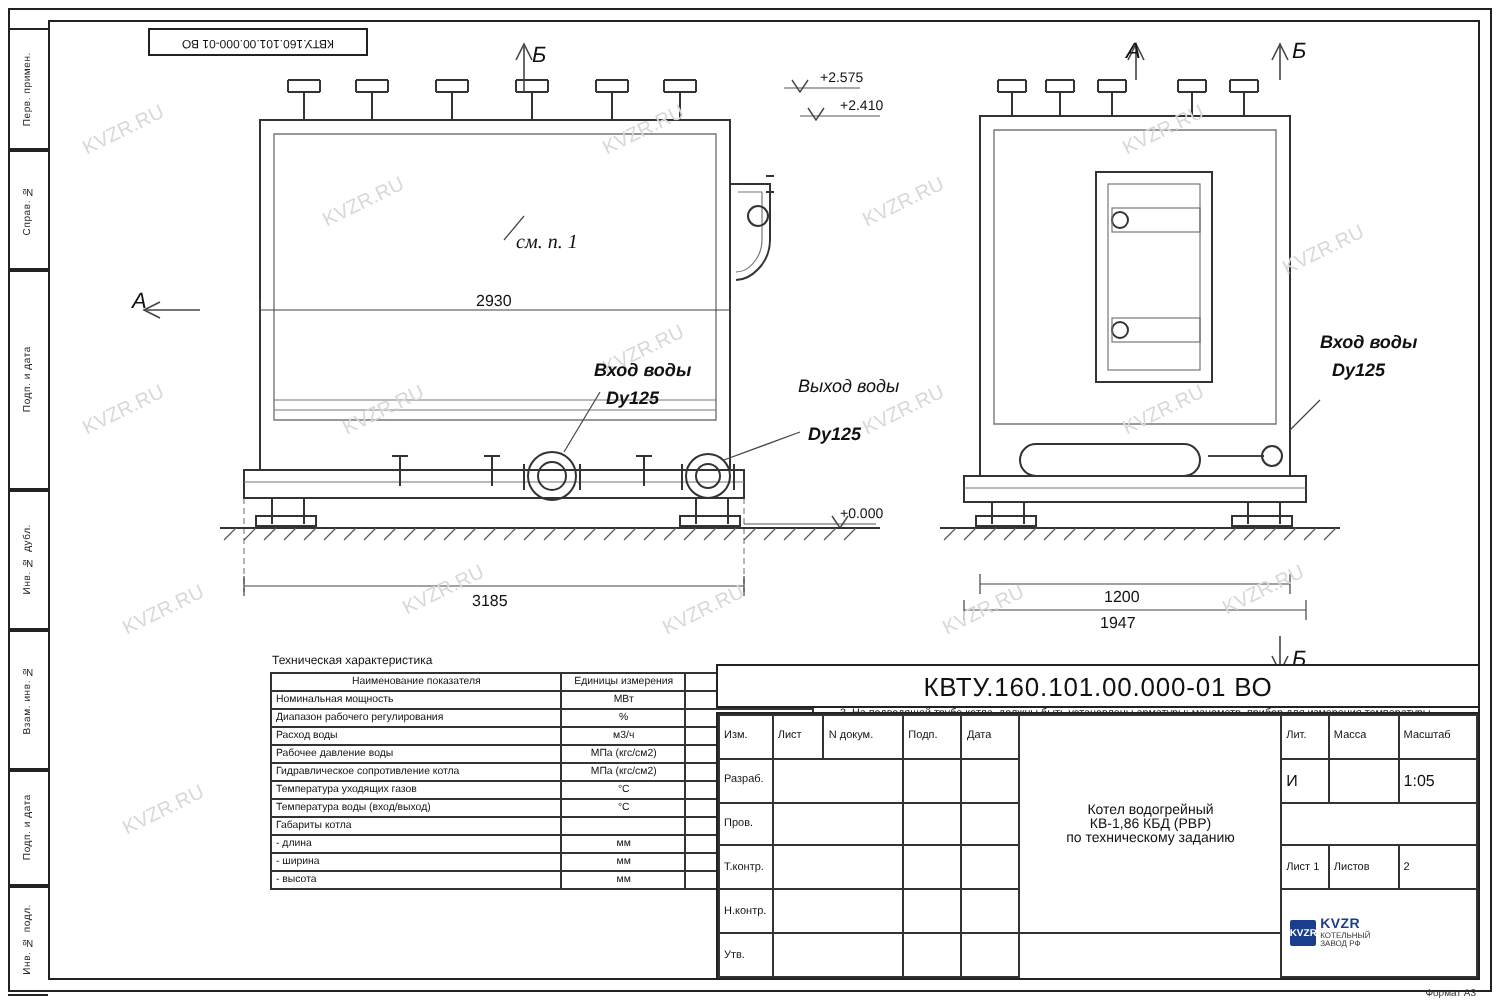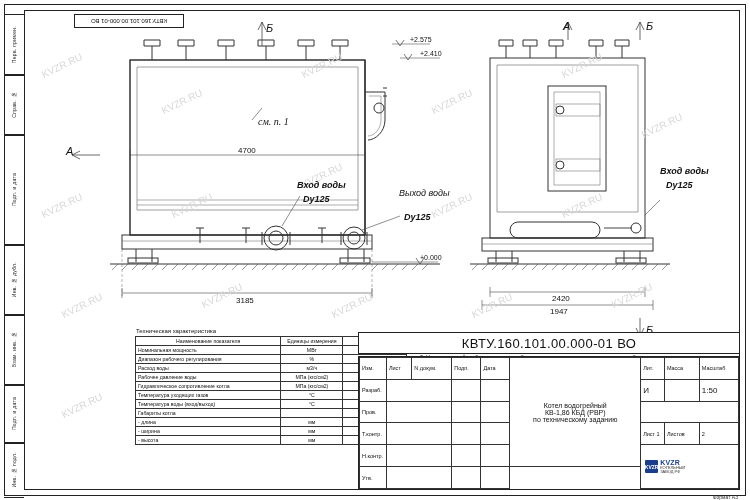--- a/index.html
+++ b/index.html
@@ -243,33 +243,33 @@
 
   <div class="lbl-b" style="left:266px;top:22px;font-size:11px;">Б</div>
   <div class="lbl-b" style="left:66px;top:145px;font-size:11px;">A</div>
 
   <div class="lbl" style="left:410px;top:36px;">+2.575</div>
   <div class="lbl" style="left:420px;top:50px;">+2.410</div>
   <div class="lbl" style="left:420px;top:254px;">+0.000</div>
 
   <div class="lbl-b" style="left:258px;top:116px;font-size:10px;font-family:Liberation Serif, serif;">см. п. 1</div>
 
-  <div class="lbl" style="left:238px;top:146px;font-size:8px;">4700</div>
+  <div class="lbl" style="left:238px;top:146px;font-size:8px;">2930</div>
   <div class="lbl" style="left:236px;top:296px;font-size:8px;">3185</div>
 
   <div class="lbl-b" style="left:297px;top:180px;font-size:9px;font-weight:bold;">Вход воды</div>
   <div class="lbl-b" style="left:303px;top:194px;font-size:9px;font-weight:bold;">Dy125</div>
   <div class="lbl-b" style="left:399px;top:188px;font-size:9px;font-weight:normal;text-align:right;">Выход воды</div>
   <div class="lbl-b" style="left:404px;top:212px;font-size:9px;font-weight:bold;">Dy125</div>
 
   <div class="lbl-b" style="left:563px;top:20px;font-size:11px;">A</div>
   <div class="lbl-b" style="left:646px;top:20px;font-size:11px;">Б</div>
   <div class="lbl-b" style="left:646px;top:324px;font-size:11px;">Б</div>
 
-  <div class="lbl" style="left:552px;top:294px;font-size:8px;">2420</div>
+  <div class="lbl" style="left:552px;top:294px;font-size:8px;">1200</div>
   <div class="lbl" style="left:550px;top:307px;font-size:8px;">1947</div>
 
   <div class="lbl-b" style="left:660px;top:166px;font-size:9px;font-weight:bold;">Вход воды</div>
   <div class="lbl-b" style="left:666px;top:180px;font-size:9px;font-weight:bold;">Dy125</div>
 
   <div style="position:absolute;left:136px;top:328px;font-size:6px;">Техническая характеристика</div>
   <table class="spec" style="top:336px;bottom:auto;">
     <tbody>
         <tr>
       <th style="width:150px;" class="c">Наименование показателя</th>
@@ -364,21 +364,21 @@
         <td class="c" style="width:32px;">Масса</td>
         <td class="c" style="width:36px;">Масштаб</td>
       </tr>
       <tr>
         <td style="height:11px;">Разраб.</td>
         <td colspan="2"></td>
         <td></td>
         <td></td>
         <td class="c" style="font-size:8px;">И</td>
         <td class="c"></td>
-        <td class="c" style="font-size:8px;">1:50</td>
+        <td class="c" style="font-size:8px;">1:05</td>
       </tr>
       <tr>
         <td style="height:11px;">Пров.</td>
         <td colspan="2"></td>
         <td></td>
         <td></td>
         <td colspan="3"></td>
       </tr>
       <tr>
         <td style="height:11px;">Т.контр.</td>

